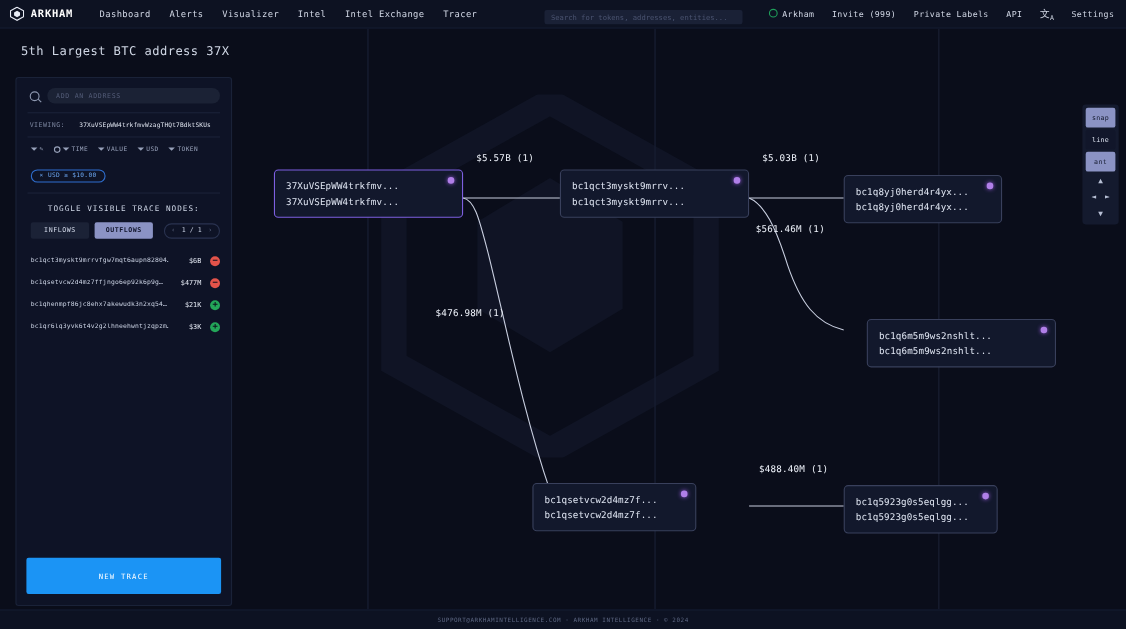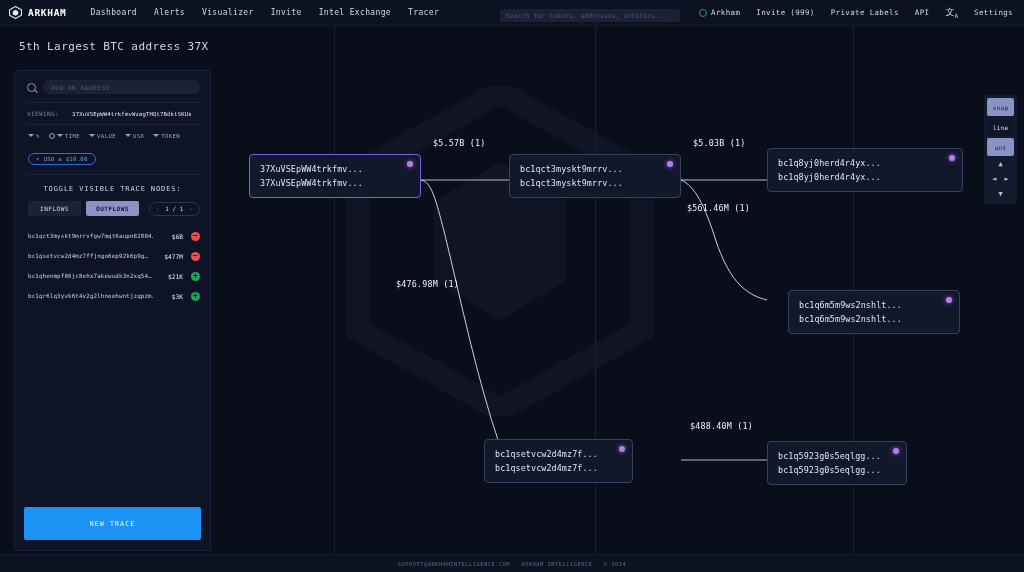--- a/index.html
+++ b/index.html
@@ -238,21 +238,21 @@
         <polygon points="12,1 23,7 23,17 12,23 1,17 1,7" fill="none" stroke="#e8ecf6" stroke-width="2"></polygon>
         <polygon points="12,7 17,10 17,15 12,18 7,15 7,10" fill="#e8ecf6"></polygon>
       </svg>
     </span>
     <span class="brand-name">ARKHAM</span>
   </div>
   <div class="nav-links">
     <span class="nav-link">Dashboard</span>
     <span class="nav-link">Alerts</span>
     <span class="nav-link">Visualizer</span>
-    <span class="nav-link">Invite</span>
+    <span class="nav-link">Intel</span>
     <span class="nav-link">Intel Exchange</span>
     <span class="nav-link">Tracer</span>
   </div>
   <div class="search-wrap">
     <input class="search-input" placeholder="Search for tokens, addresses, entities..." style="">
   </div>
   <div class="nav-right">
     <span class="acct">
       <span class="acct-ring"></span>
       <span class="nav-link">Arkham</span>
@@ -286,21 +286,21 @@
   <div class="node sel" style="left:249px;top:128px;width:172px">
     <div class="node-line">37XuVSEpWW4trkfmv...</div>
     <div class="node-line">37XuVSEpWW4trkfmv...</div>
     <span class="node-dot"></span>
   </div>
   <div class="node" style="left:509px;top:128px;width:172px">
     <div class="node-line">bc1qct3myskt9mrrv...</div>
     <div class="node-line">bc1qct3myskt9mrrv...</div>
     <span class="node-dot"></span>
   </div>
-  <div class="node" style="left:767px;top:122px;width:196px">
+  <div class="node" style="left:767px;top:133px;width:144px">
     <div class="node-line">bc1q8yj0herd4r4yx...</div>
     <div class="node-line">bc1q8yj0herd4r4yx...</div>
     <span class="node-dot"></span>
   </div>
   <div class="node" style="left:788px;top:264px;width:172px">
     <div class="node-line">bc1q6m5m9ws2nshlt...</div>
     <div class="node-line">bc1q6m5m9ws2nshlt...</div>
     <span class="node-dot"></span>
   </div>
   <div class="node" style="left:484px;top:413px;width:149px">

